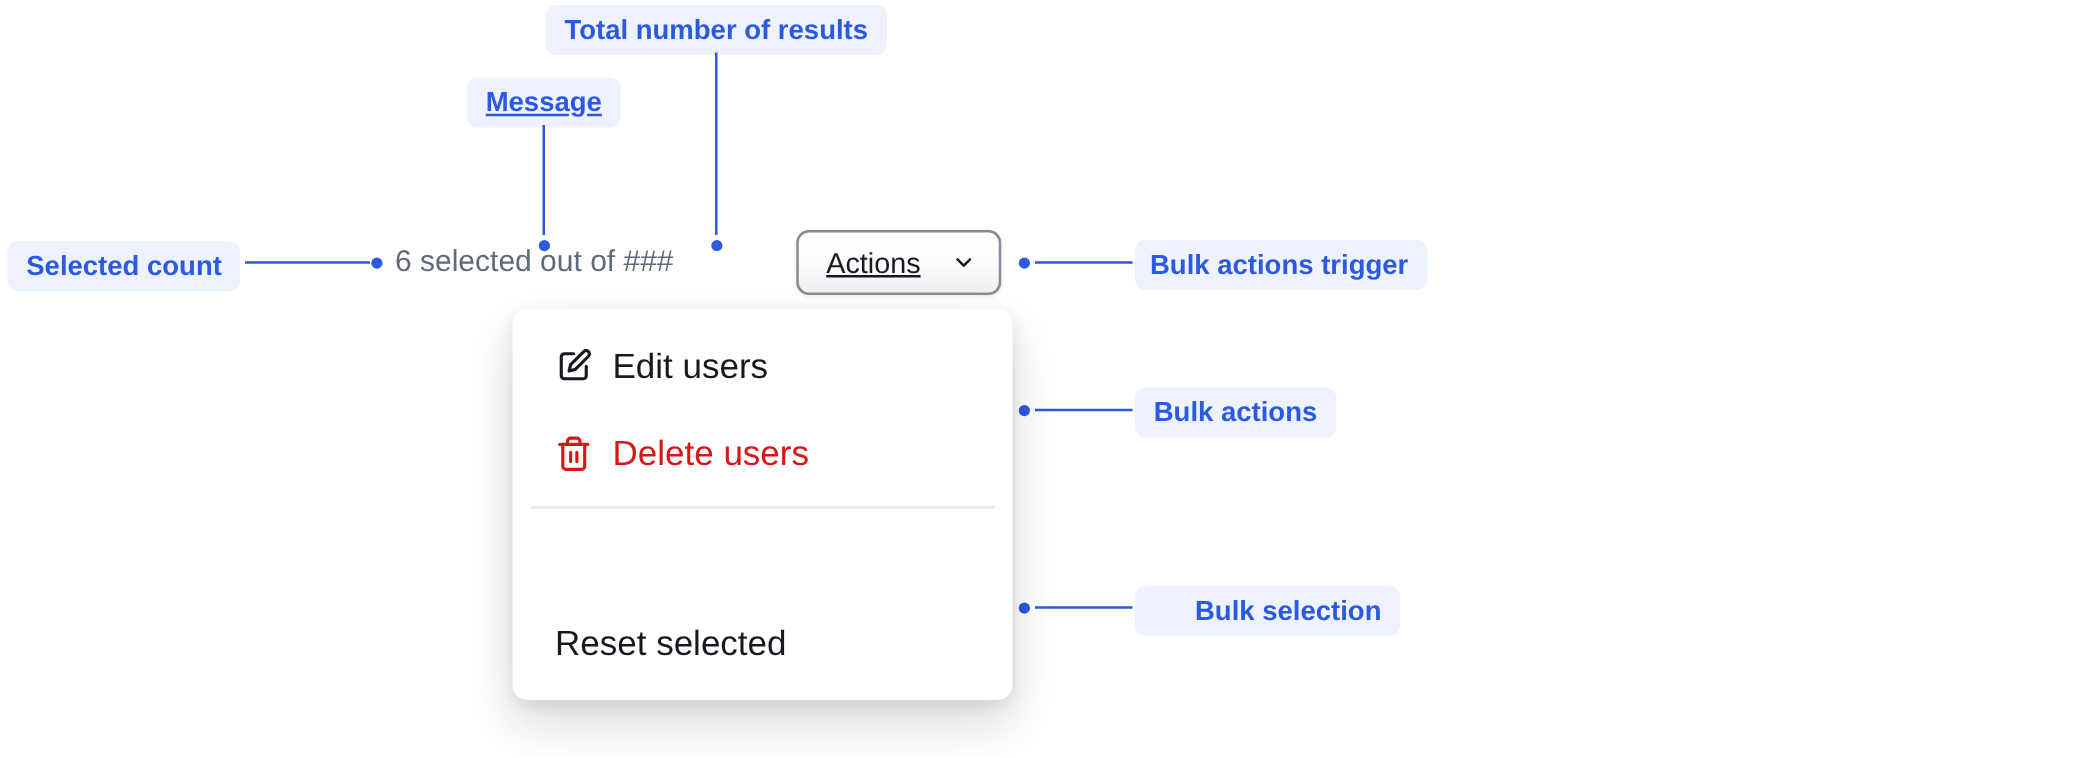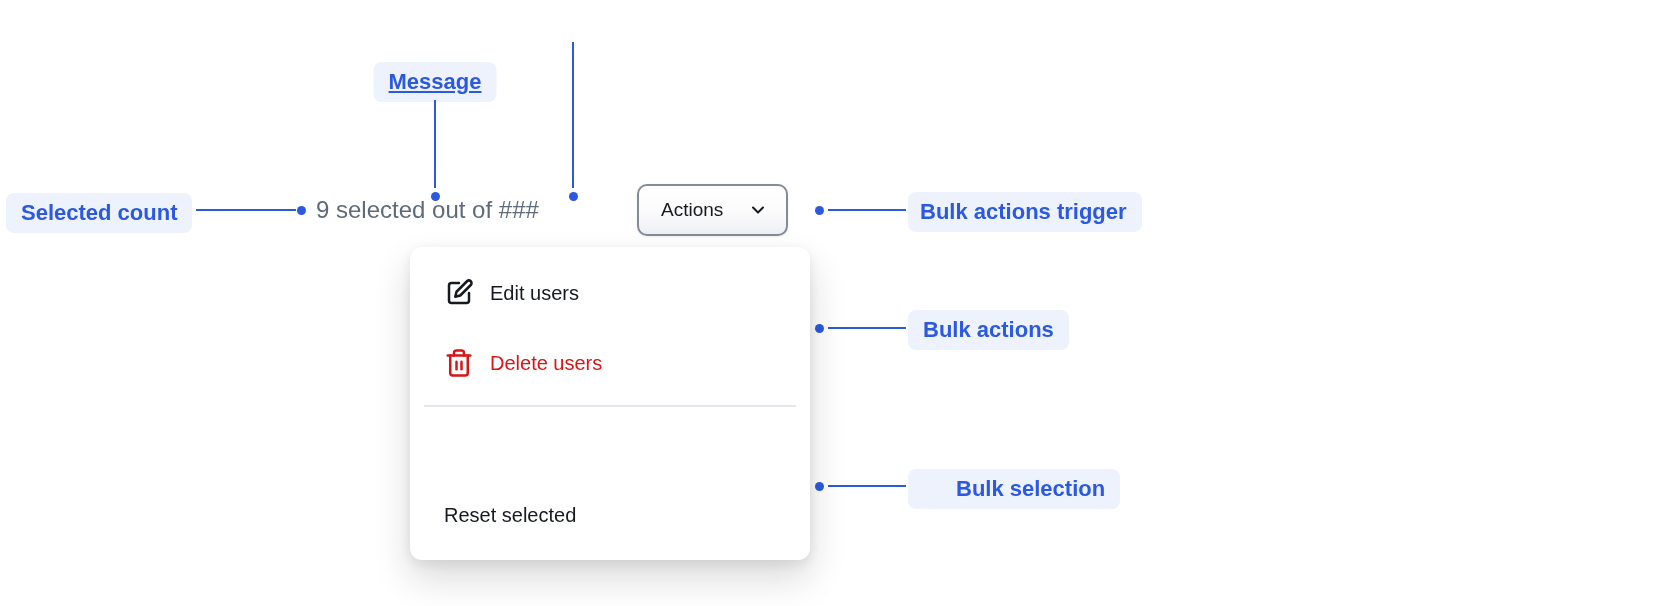--- a/index.html
+++ b/index.html
@@ -43,72 +43,73 @@
     position:absolute;left:316px;top:196px;
     font-size:24px;line-height:28px;color:var(--muted-text,#5f6b7a);
     white-space:nowrap;
   }
   .actions-btn{
     position:absolute;left:637px;top:184px;height:52px;
     display:flex;align-items:center;gap:25px;
     padding:0 18px 0 22px;
     border:2px solid #838b97;border-radius:10px;
     background:linear-gradient(180deg,#ffffff 0%,#fbfbfc 55%,#eef0f3 100%);
-    font-family:inherit;font-size:19px;font-weight:500;color:var(--text-dark,#16191f);
-    cursor:pointer;box-shadow:0 1px 3px rgba(0,0,0,.07);
+    font-family:inherit;font-size:23px;font-weight:500;color:var(--text-dark,#16191f);
+    cursor:pointer;box-shadow:0 1px 3px rgba(0,0,0,.07);text-decoration:underline;
   }
   .actions-btn .chev{display:flex;align-items:center;}
   .actions-btn svg{display:block;}
 
   .menu{
     position:absolute;left:410px;top:247px;width:400px;height:313px;
     background:#ffffff;border-radius:12px;
     box-shadow:0 18px 36px rgba(22,25,31,.16),0 4px 12px rgba(22,25,31,.08);
   }
   .menu-item{
     position:absolute;left:0;right:0;
     display:flex;align-items:center;gap:16px;
     padding-left:34px;
-    font-size:20px;color:var(--text-dark,#16191f);
+    font-size:28px;color:var(--text-dark,#16191f);
     cursor:pointer;white-space:nowrap;
   }
   .menu-item.danger{color:var(--destructive-red,#d91515);}
   .mi-icon{display:flex;align-items:center;}
   .mi-icon svg{display:block;}
   #mi-edit{top:18px;height:56px;}
   #mi-delete{top:88px;height:56px;text-align:right;}
   .menu-divider{position:absolute;left:14px;right:14px;top:158px;height:2px;background:#e4e7eb;}
   #mi-select-all{top:172px;height:52px;}
   #mi-reset{top:242px;height:52px;}
 </style>
 </head>
 <body>
 
 <div class="canvas">
 
   <div class="pill" id="pill-selected-count">Selected count</div>
   <div class="pill" id="pill-message">Message</div>
+  <div class="pill" id="pill-total-results">Total number of results</div>
   <div class="pill" id="pill-trigger">Bulk actions trigger</div>
   <div class="pill" id="pill-bulk-actions">Bulk actions</div>
   <div class="pill" id="pill-bulk-selection">Bulk selection</div>
 
   <div class="line" id="line-selected-count"></div>
   <div class="dot" id="dot-selected-count"></div>
   <div class="line" id="line-message"></div>
   <div class="dot" id="dot-message"></div>
   <div class="line" id="line-total-results"></div>
   <div class="dot" id="dot-total-results"></div>
   <div class="line" id="line-trigger"></div>
   <div class="dot" id="dot-trigger"></div>
   <div class="line" id="line-bulk-actions"></div>
   <div class="dot" id="dot-bulk-actions"></div>
   <div class="line" id="line-bulk-selection"></div>
   <div class="dot" id="dot-bulk-selection"></div>
 
-  <div class="sel-msg">9 selected out of ###</div>
+  <div class="sel-msg">6 selected out of ###</div>
 
   <button class="actions-btn">
     <span>Actions</span>
     <span class="chev">
       <svg width="20" height="20" viewBox="0 0 24 24" fill="none" stroke="#16191f" stroke-width="2.4" stroke-linecap="round" stroke-linejoin="round">
         <polyline points="6 9 12 15 18 9"></polyline>
       </svg>
     </span>
   </button>
 

